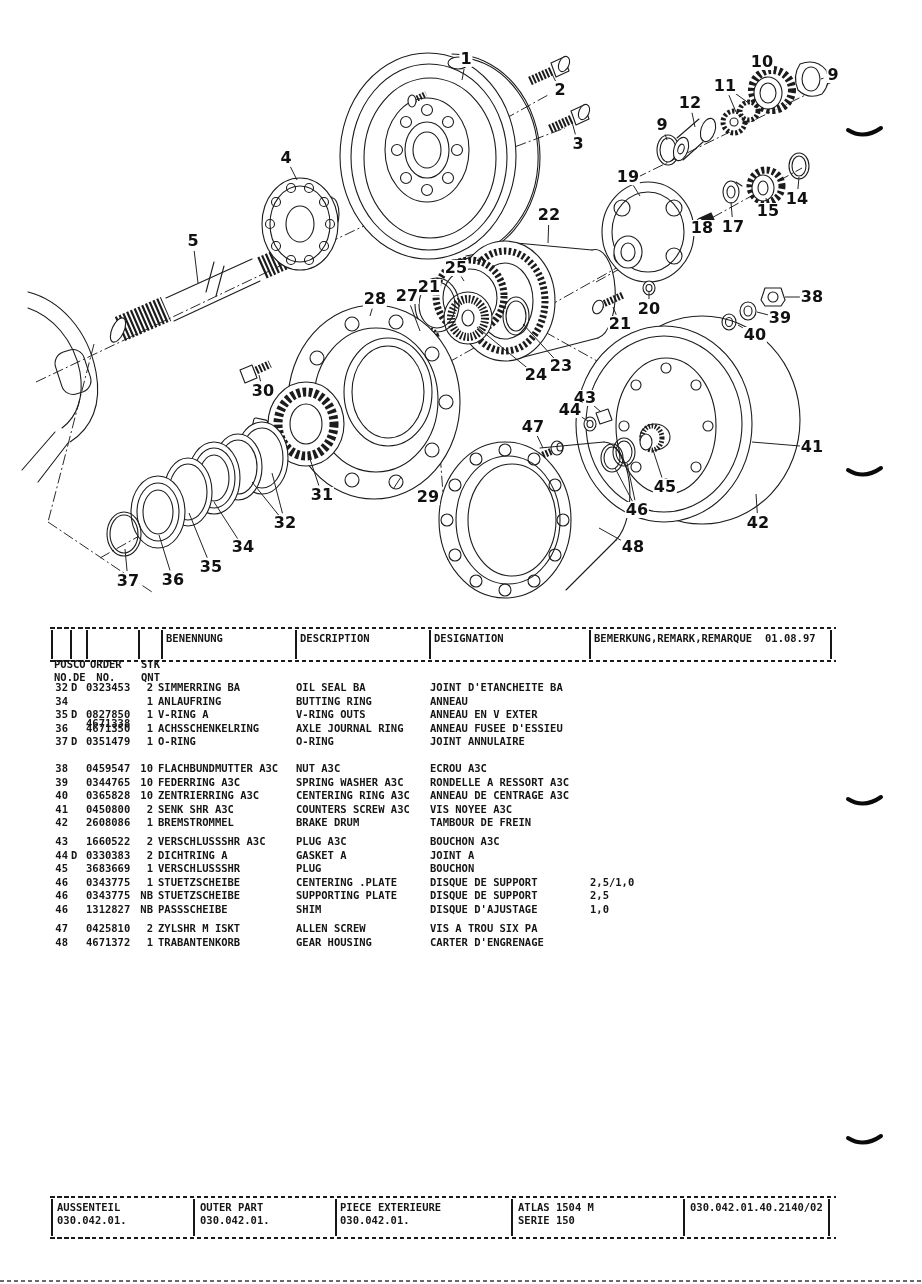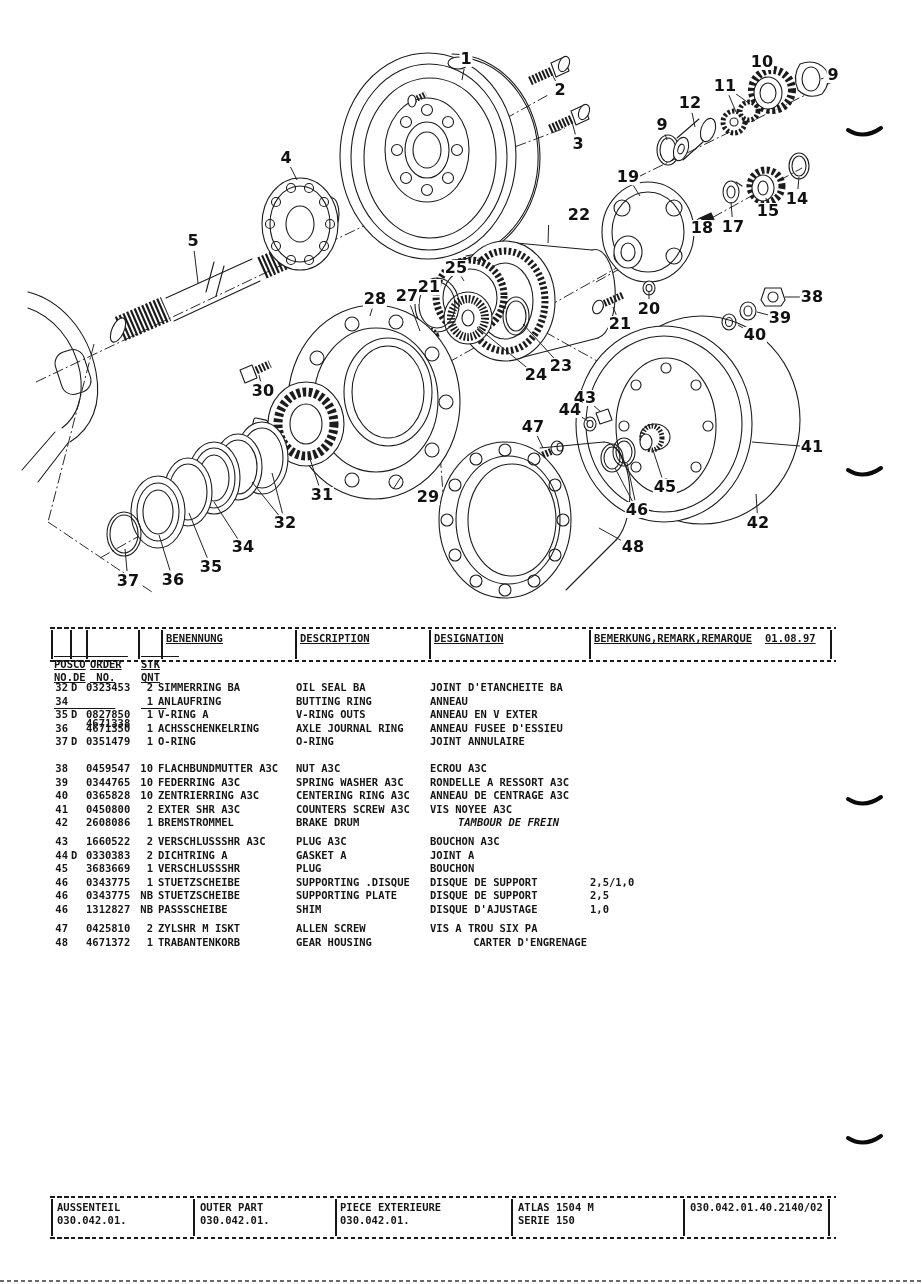--- a/index.html
+++ b/index.html
@@ -17,21 +17,21 @@
   .callout{
     position:absolute;z-index:3;transform:translate(-50%,-50%);
     font:600 16px "DejaVu Sans","Liberation Sans",sans-serif;color:#111;
     background:#fff;padding:0 1px;line-height:1;
   }
   .rule{
     position:absolute;z-index:2;height:2px;
     background:repeating-linear-gradient(90deg,#1a1a1a 0 4.5px,transparent 4.5px 7px);
   }
   .vbar{position:absolute;z-index:2;width:1.5px;background:#161616;}
-  .hcell{position:absolute;z-index:2;font:bold 10.5px/13px "DejaVu Sans Mono","Liberation Mono",monospace;white-space:pre;text-decoration:underline;}
+  .hcell{position:absolute;z-index:2;font:bold 10.5px/13px "DejaVu Sans Mono","Liberation Mono",monospace;white-space:pre;}
   .hcell span{display:block;}
   #table-body .trow{position:absolute;left:0;width:922px;height:14px;z-index:2;}
   #table-body .tcell{position:absolute;top:0;font:bold 10.5px/13.5px "DejaVu Sans Mono","Liberation Mono",monospace;white-space:pre;}
   .fcell{position:absolute;z-index:2;font:bold 10.5px/13px "DejaVu Sans Mono","Liberation Mono",monospace;white-space:pre;}
   .fcell span{display:block;}
 </style>
 </head>
 <body>
 
 <div id="scan-page">
@@ -368,21 +368,21 @@
       <span class="callout" style="left: 725px; top: 86px;">11</span>
       <span class="callout" style="left: 762px; top: 62px;">10</span>
       <span class="callout" style="left: 833px; top: 75px;">9</span>
       <span class="callout" style="left: 797px; top: 199px;">14</span>
       <span class="callout" style="left: 768px; top: 211px;">15</span>
       <span class="callout" style="left: 733px; top: 227px;">17</span>
       <span class="callout" style="left: 702px; top: 228px;">18</span>
       <span class="callout" style="left: 628px; top: 177px;">19</span>
       <span class="callout" style="left: 649px; top: 309px;">20</span>
       <span class="callout" style="left: 620px; top: 324px;">21</span>
-      <span class="callout" style="left: 579px; top: 215px;">22</span>
+      <span class="callout" style="left: 549px; top: 215px;">22</span>
       <span class="callout" style="left: 561px; top: 366px;">23</span>
       <span class="callout" style="left: 536px; top: 375px;">24</span>
       <span class="callout" style="left: 456px; top: 268px;">25</span>
       <span class="callout" style="left: 429px; top: 287px;">21</span>
       <span class="callout" style="left: 407px; top: 296px;">27</span>
       <span class="callout" style="left: 375px; top: 299px;">28</span>
       <span class="callout" style="left: 263px; top: 391px;">30</span>
       <span class="callout" style="left: 322px; top: 495px;">31</span>
       <span class="callout" style="left: 388px; top: 497px; margin-left: 40px;">29</span>
       <span class="callout" style="left: 285px; top: 523px;">32</span>
@@ -515,33 +515,33 @@
         <span class="tcell" style="left: 158px; width: 135px; text-align: left;">ZENTRIERRING A3C</span>
         <span class="tcell" style="left: 296px; width: 131px; text-align: left;">CENTERING RING A3C</span>
         <span class="tcell" style="left: 430px; width: 157px; text-align: left;">ANNEAU DE CENTRAGE A3C</span>
         <span class="tcell" style="left: 590px; width: 170px; text-align: left;"></span>
       </div>
       <div class="trow" style="top: 802.5px;">
         <span class="tcell" style="left: 53px; width: 15px; text-align: right;">41</span>
         <span class="tcell" style="left: 71px; width: 12px; text-align: left;"></span>
         <span class="tcell" style="left: 86px; width: 46px; text-align: left;">0450800</span>
         <span class="tcell" style="left: 130px; width: 23px; text-align: right;">2</span>
-        <span class="tcell" style="left: 158px; width: 135px; text-align: left;">EXTER SHR A3C</span>
+        <span class="tcell" style="left: 158px; width: 135px; text-align: left;">SENK SHR A3C</span>
         <span class="tcell" style="left: 296px; width: 131px; text-align: left;">COUNTERS SCREW A3C</span>
         <span class="tcell" style="left: 430px; width: 157px; text-align: left;">VIS NOYEE A3C</span>
         <span class="tcell" style="left: 590px; width: 170px; text-align: left;"></span>
       </div>
       <div class="trow" style="top: 816px;">
         <span class="tcell" style="left: 53px; width: 15px; text-align: right;">42</span>
         <span class="tcell" style="left: 71px; width: 12px; text-align: left;"></span>
         <span class="tcell" style="left: 86px; width: 46px; text-align: left;">2608086</span>
         <span class="tcell" style="left: 130px; width: 23px; text-align: right;">1</span>
         <span class="tcell" style="left: 158px; width: 135px; text-align: left;">BREMSTROMMEL</span>
         <span class="tcell" style="left: 296px; width: 131px; text-align: left;">BRAKE DRUM</span>
-        <span class="tcell" style="left: 430px; width: 157px; text-align: center; font-style: italic;">TAMBOUR DE FREIN</span>
+        <span class="tcell" style="left: 430px; width: 157px; text-align: left;">TAMBOUR DE FREIN</span>
         <span class="tcell" style="left: 590px; width: 170px; text-align: left;"></span>
       </div>
       <div class="trow" style="top: 835px;">
         <span class="tcell" style="left: 53px; width: 15px; text-align: right;">43</span>
         <span class="tcell" style="left: 71px; width: 12px; text-align: left;"></span>
         <span class="tcell" style="left: 86px; width: 46px; text-align: left;">1660522</span>
         <span class="tcell" style="left: 130px; width: 23px; text-align: right;">2</span>
         <span class="tcell" style="left: 158px; width: 135px; text-align: left;">VERSCHLUSSSHR A3C</span>
         <span class="tcell" style="left: 296px; width: 131px; text-align: left;">PLUG A3C</span>
         <span class="tcell" style="left: 430px; width: 157px; text-align: left;">BOUCHON A3C</span>
@@ -566,21 +566,21 @@
         <span class="tcell" style="left: 296px; width: 131px; text-align: left;">PLUG</span>
         <span class="tcell" style="left: 430px; width: 157px; text-align: left;">BOUCHON</span>
         <span class="tcell" style="left: 590px; width: 170px; text-align: left;"></span>
       </div>
       <div class="trow" style="top: 875.5px;">
         <span class="tcell" style="left: 53px; width: 15px; text-align: right;">46</span>
         <span class="tcell" style="left: 71px; width: 12px; text-align: left;"></span>
         <span class="tcell" style="left: 86px; width: 46px; text-align: left;">0343775</span>
         <span class="tcell" style="left: 130px; width: 23px; text-align: right;">1</span>
         <span class="tcell" style="left: 158px; width: 135px; text-align: left;">STUETZSCHEIBE</span>
-        <span class="tcell" style="left: 296px; width: 131px; text-align: left;">SUPPORTING .DISQUE</span>
+        <span class="tcell" style="left: 296px; width: 131px; text-align: left;">CENTERING .PLATE</span>
         <span class="tcell" style="left: 430px; width: 157px; text-align: left;">DISQUE DE SUPPORT</span>
         <span class="tcell" style="left: 590px; width: 170px; text-align: left;">2,5/1,0</span>
       </div>
       <div class="trow" style="top: 889px;">
         <span class="tcell" style="left: 53px; width: 15px; text-align: right;">46</span>
         <span class="tcell" style="left: 71px; width: 12px; text-align: left;"></span>
         <span class="tcell" style="left: 86px; width: 46px; text-align: left;">0343775</span>
         <span class="tcell" style="left: 130px; width: 23px; text-align: right;">NB</span>
         <span class="tcell" style="left: 158px; width: 135px; text-align: left;">STUETZSCHEIBE</span>
         <span class="tcell" style="left: 296px; width: 131px; text-align: left;">SUPPORTING PLATE</span>
@@ -607,21 +607,21 @@
         <span class="tcell" style="left: 430px; width: 157px; text-align: left;">VIS A TROU SIX PA</span>
         <span class="tcell" style="left: 590px; width: 170px; text-align: left;"></span>
       </div>
       <div class="trow" style="top: 935.5px;">
         <span class="tcell" style="left: 53px; width: 15px; text-align: right;">48</span>
         <span class="tcell" style="left: 71px; width: 12px; text-align: left;"></span>
         <span class="tcell" style="left: 86px; width: 46px; text-align: left;">4671372</span>
         <span class="tcell" style="left: 130px; width: 23px; text-align: right;">1</span>
         <span class="tcell" style="left: 158px; width: 135px; text-align: left;">TRABANTENKORB</span>
         <span class="tcell" style="left: 296px; width: 131px; text-align: left;">GEAR HOUSING</span>
-        <span class="tcell" style="left: 430px; width: 157px; text-align: right;">CARTER D'ENGRENAGE</span>
+        <span class="tcell" style="left: 430px; width: 157px; text-align: left;">CARTER D'ENGRENAGE</span>
         <span class="tcell" style="left: 590px; width: 170px; text-align: left;"></span>
       </div>
     </div>
 
   <div class="rule" style="left:50px;top:1196px;width:786px;"></div>
   <div class="rule" style="left:50px;top:1237px;width:786px;"></div>
   <div class="rule" style="left:0;top:1280px;width:922px;opacity:.65;"></div>
 
   <div id="footer-block">
     <div class="vbar" style="left:51px;top:1199px;height:37px;"></div>

